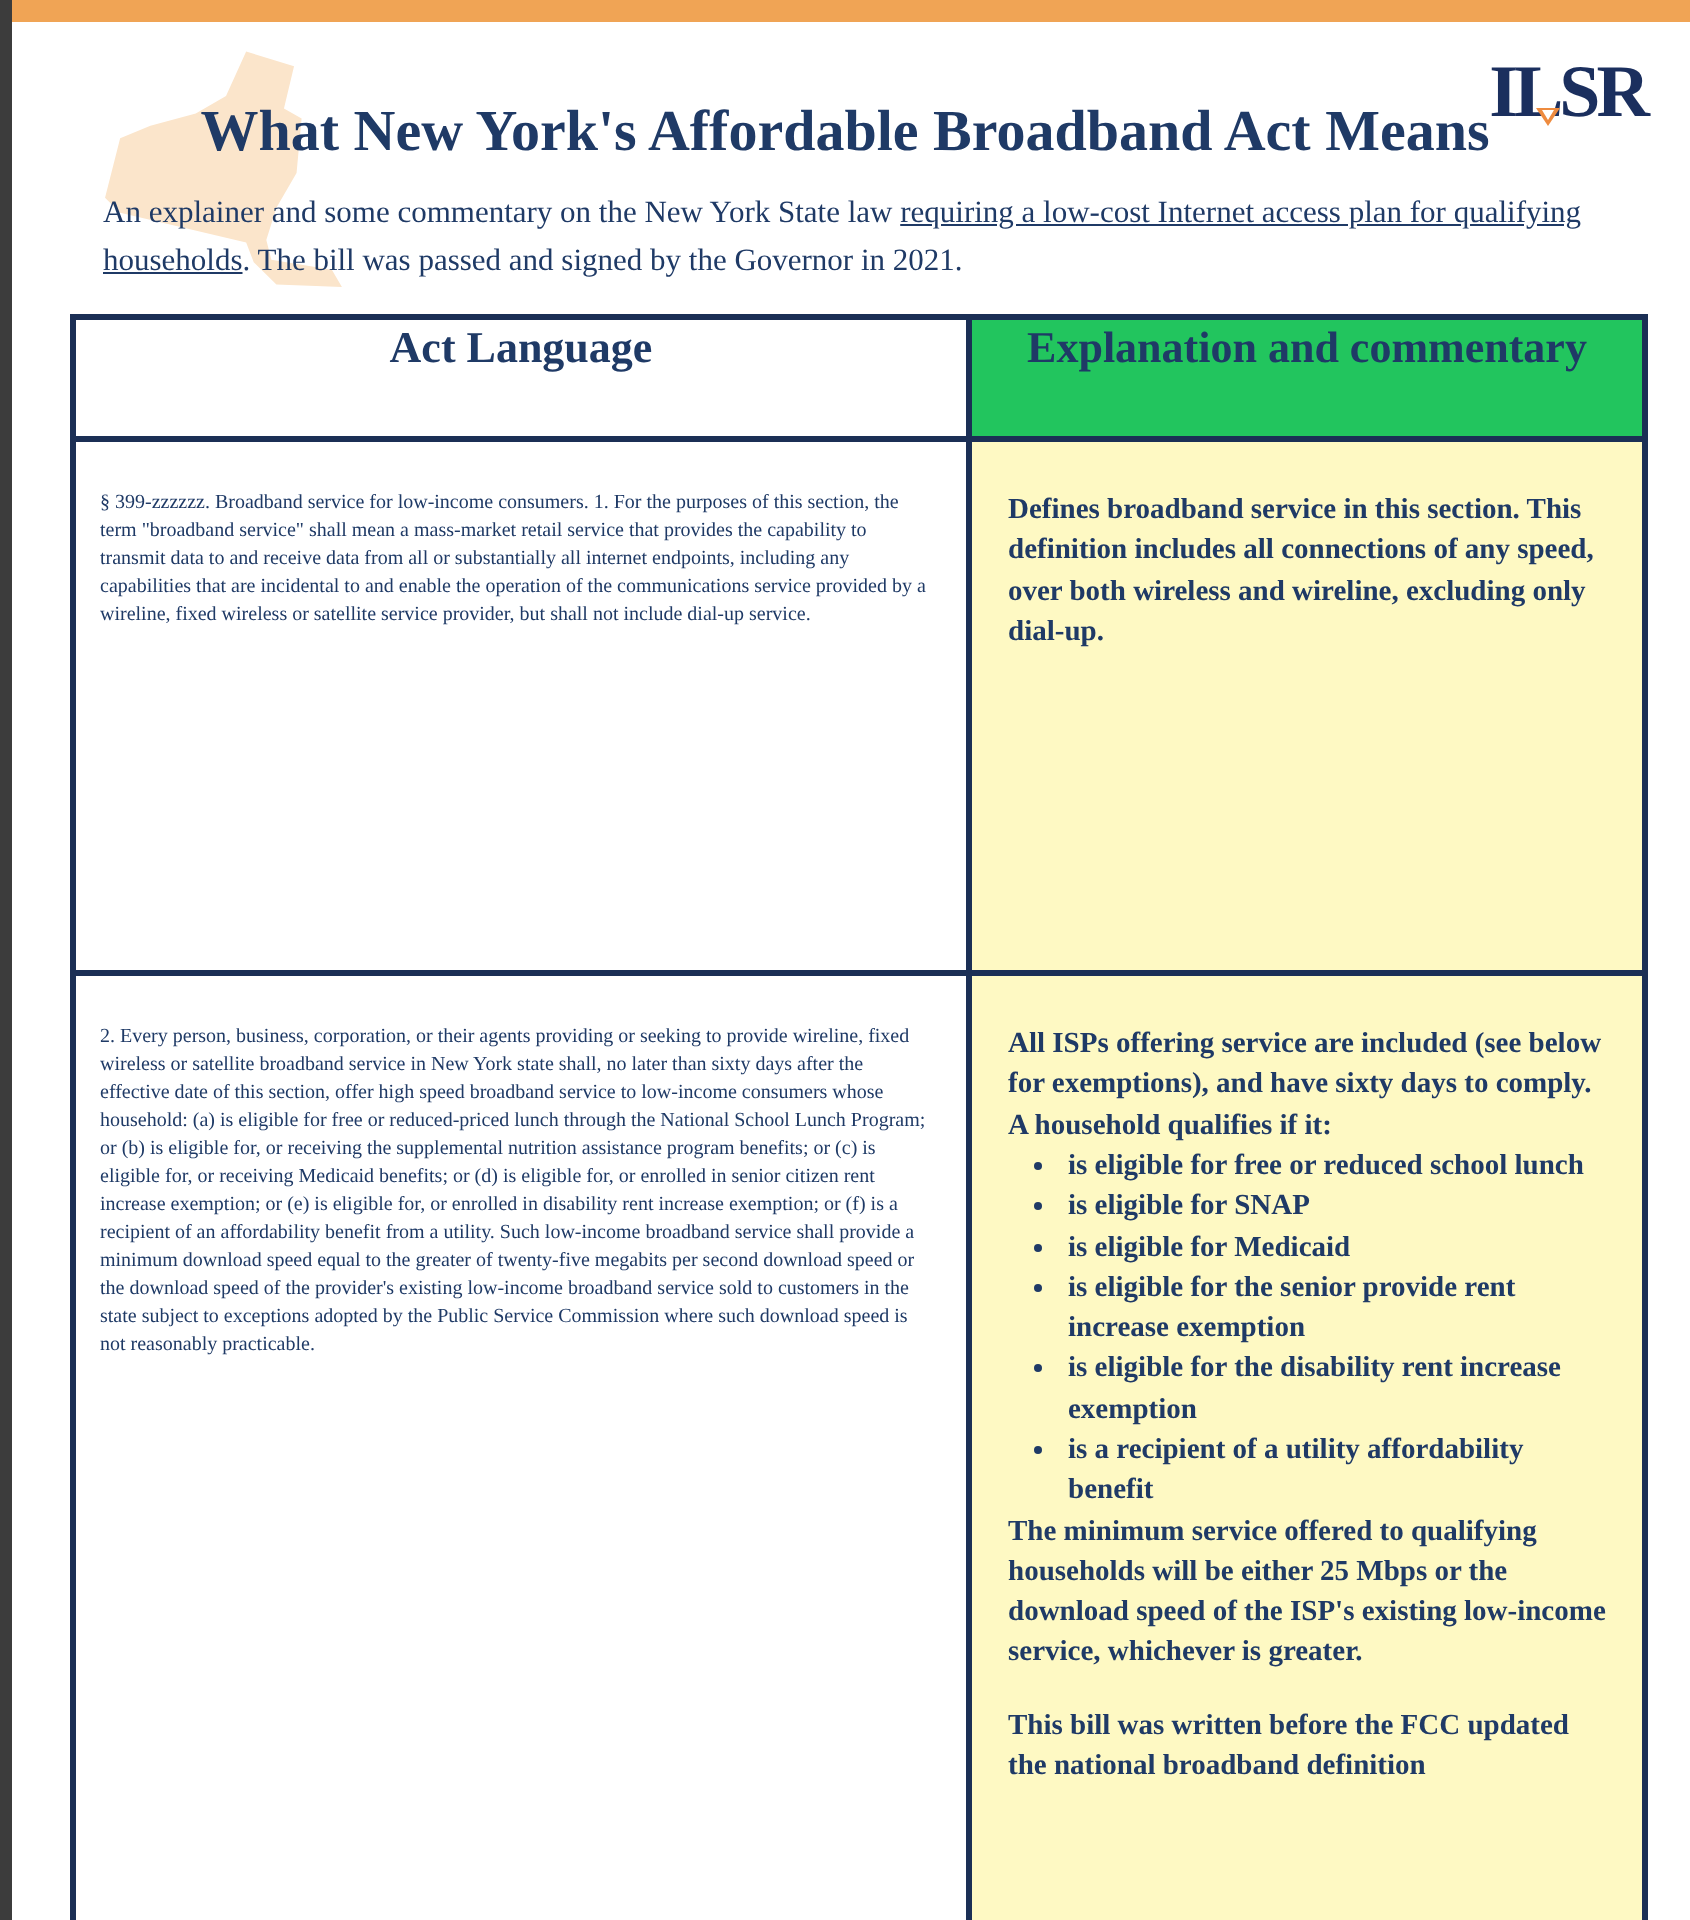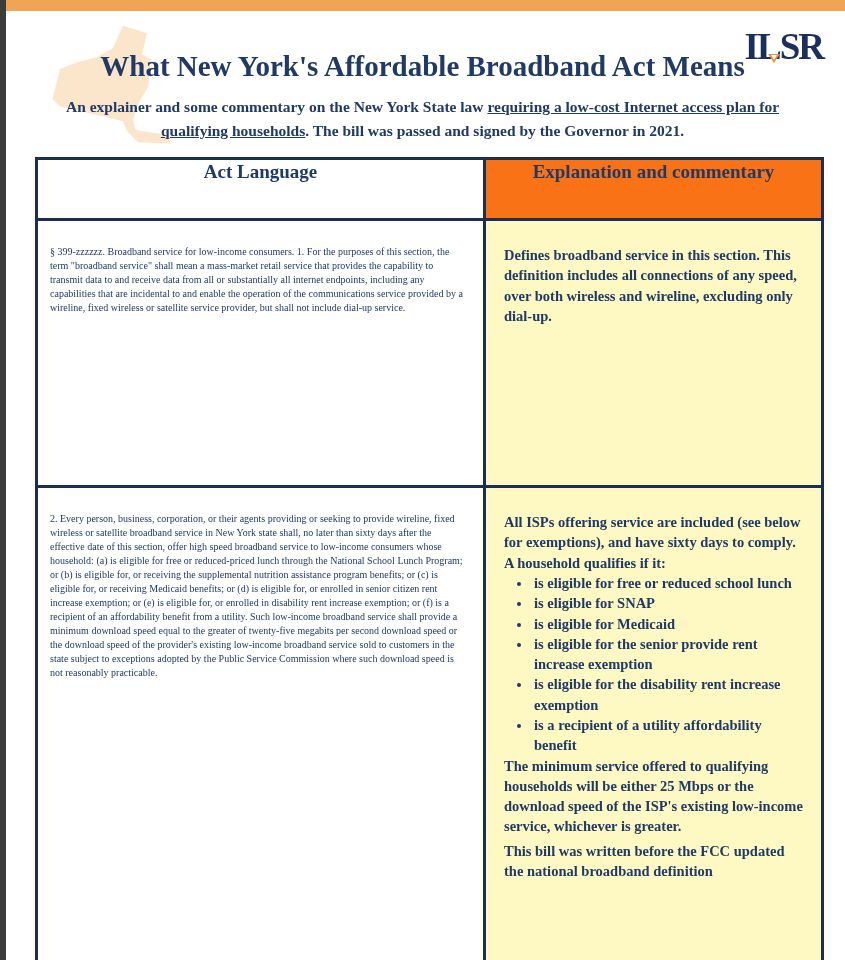--- a/index.html
+++ b/index.html
@@ -68,23 +68,22 @@
     text-align: center;
     font-size: 29px;
     font-weight: bold;
     color: #1F3A66;
     position: relative;
     z-index: 1;
   }
   .doc-subtitle {
     margin: 12px auto;
     max-width: 742px;
-    text-align: center;
     font-size: 15.5px;
-    font-weight: bold;
+    font-weight: normal;
     line-height: 1.55;
     color: #1F3A66;
     position: relative;
     z-index: 1;
   }
   .subtitle-link {
     text-decoration: underline;
     color: #1F3A66;
     cursor: pointer;
   }
@@ -99,44 +98,44 @@
   table.act-table th, table.act-table td {
     border: 3px solid #1B2F55;
     vertical-align: top;
   }
   col.c-act { width: 448px; }
   col.c-exp { width: 338px; }
   th.hdr {
     height: 56px;
     text-align: center;
     vertical-align: middle;
-    font-size: 19px;
+    font-size: 22px;
     font-weight: bold;
     color: #1F3A66;
     background: #ffffff;
   }
-  th.hdr-exp { background: #f97316; }
+  th.hdr-exp { background: #22c55e; }
   td.cell-act {
     background: #ffffff;
     padding: 24px 18px 18px 12px;
     font-size: 10px;
     font-weight: normal;
     line-height: 1.4;
   }
   td.cell-exp {
     background: #fef9c3;
     padding: 24px 14px 18px 18px;
     font-size: 14.5px;
     font-weight: bold;
     line-height: 1.4;
   }
   .row1-h { min-height: 222px; }
   .row2-h { min-height: 560px; }
   .cell-exp p { margin: 0; }
-  .cell-exp p + p { margin-top: 4px; }
+  .cell-exp p + p { margin-top: 16px; }
   ul.qualify-list {
     margin: 0;
     padding-left: 28px;
     list-style-type: disc;
   }
   ul.qualify-list li { padding-left: 2px; }
 </style>
 </head>
 <body>
 

